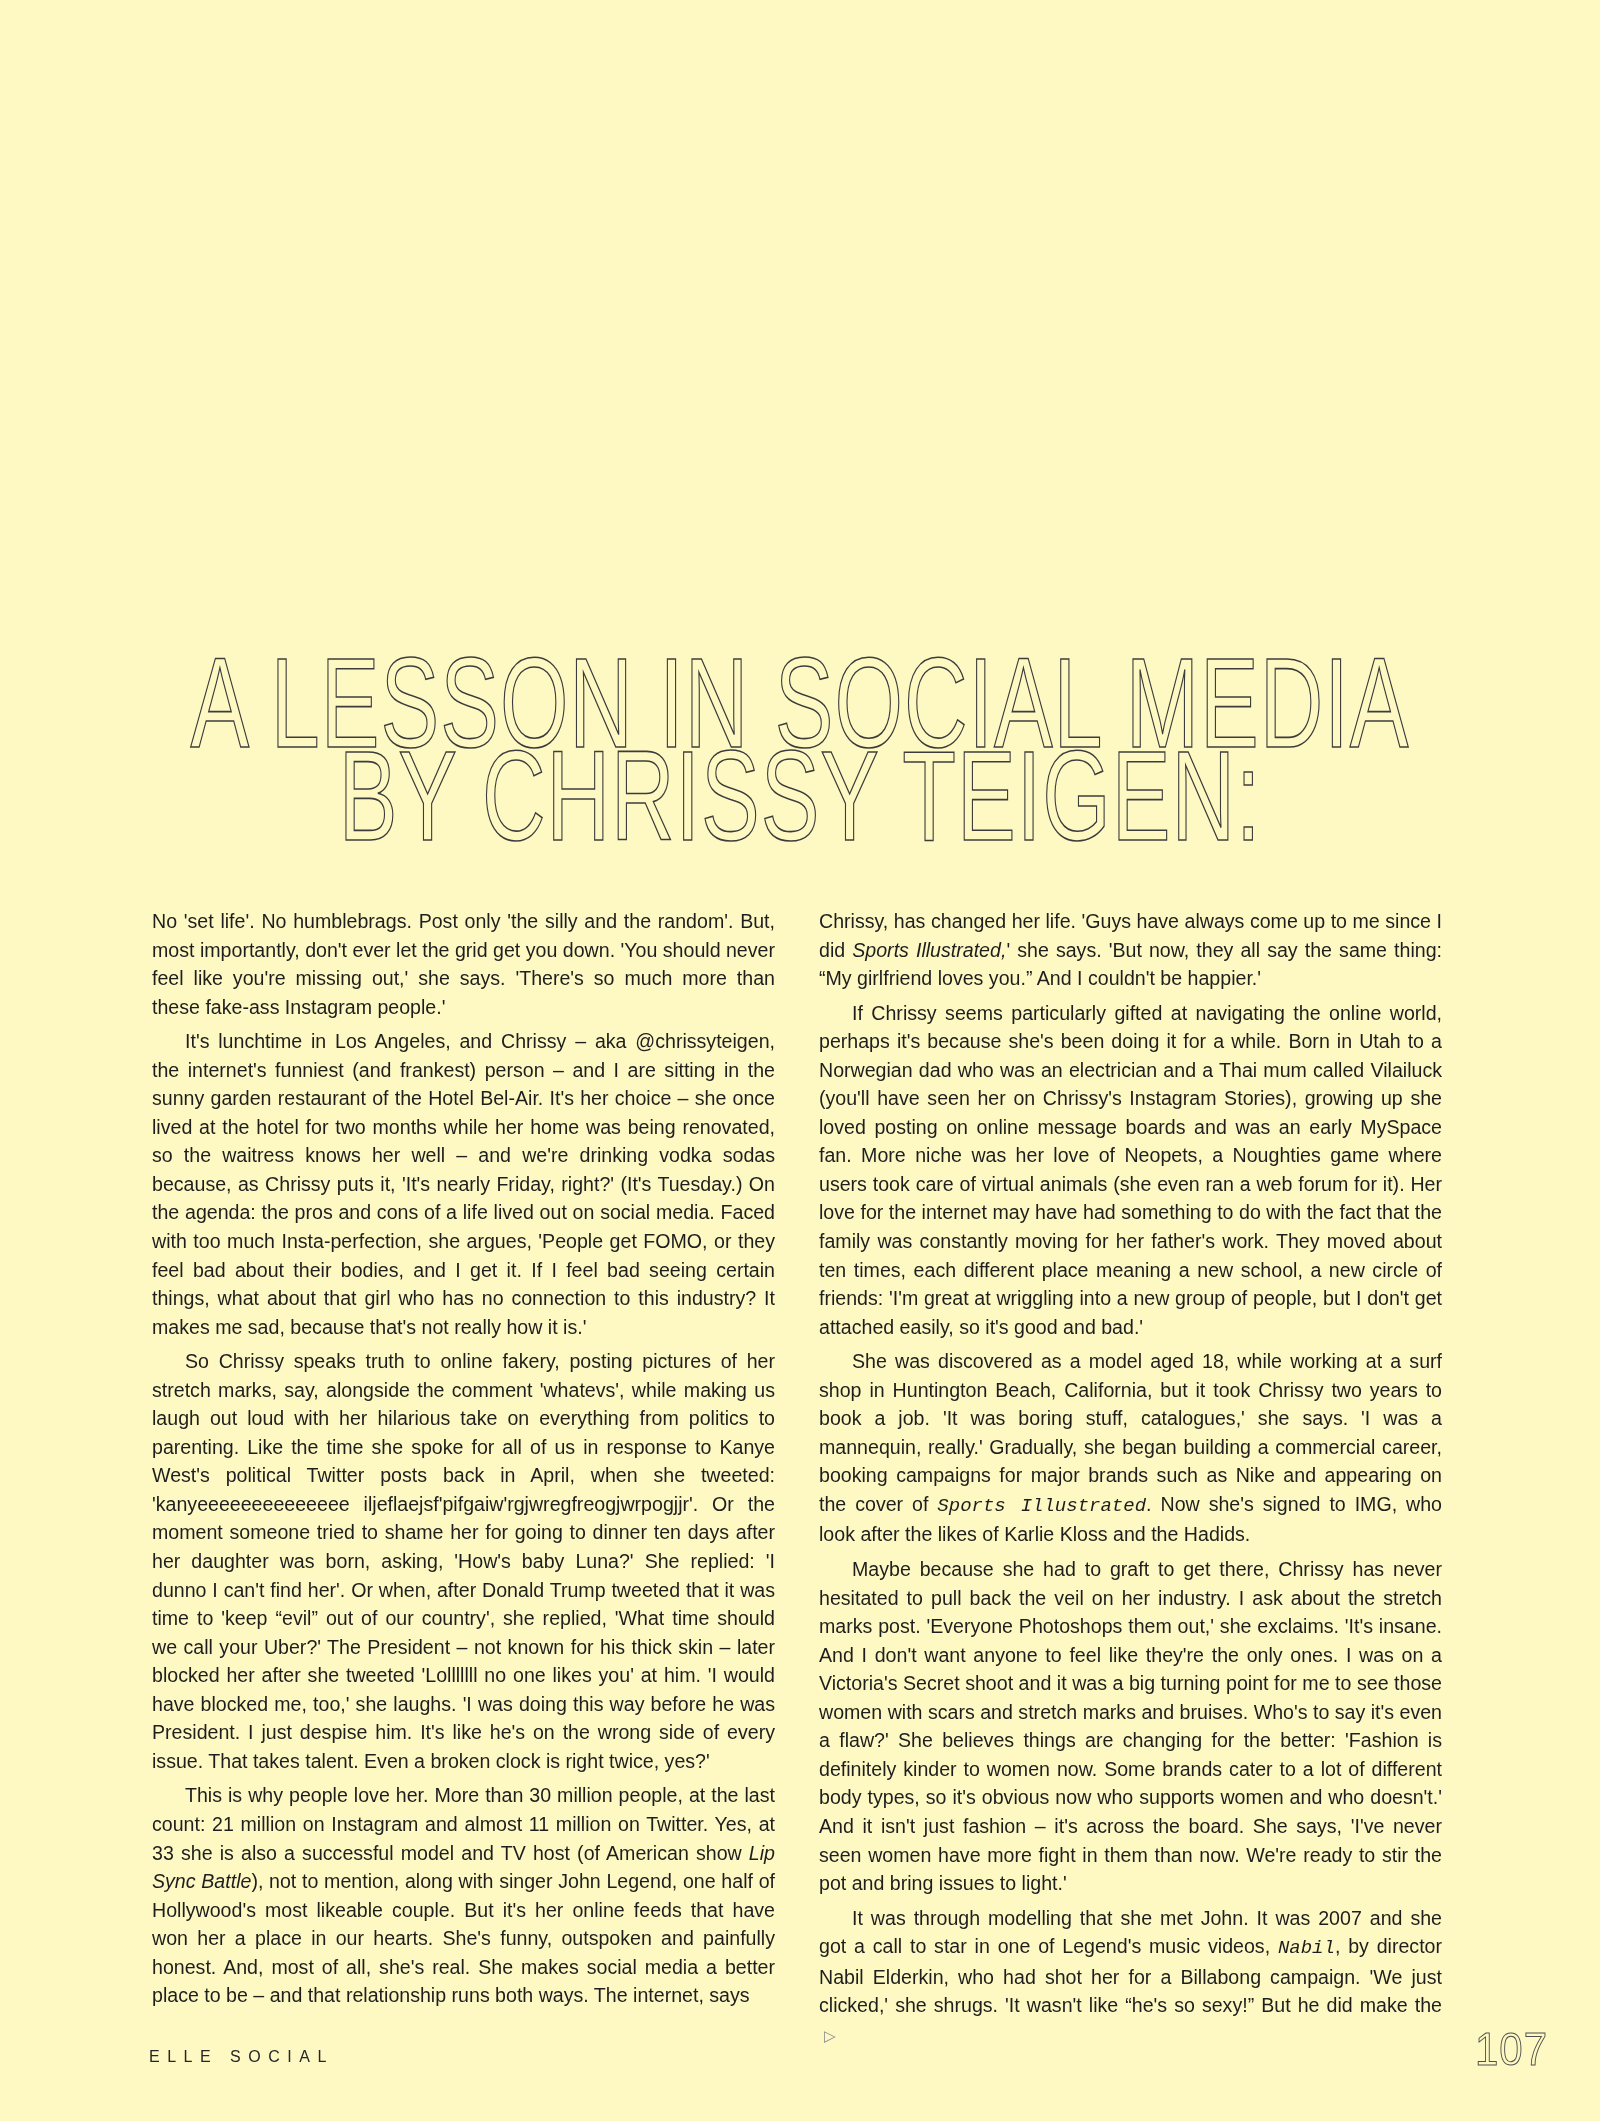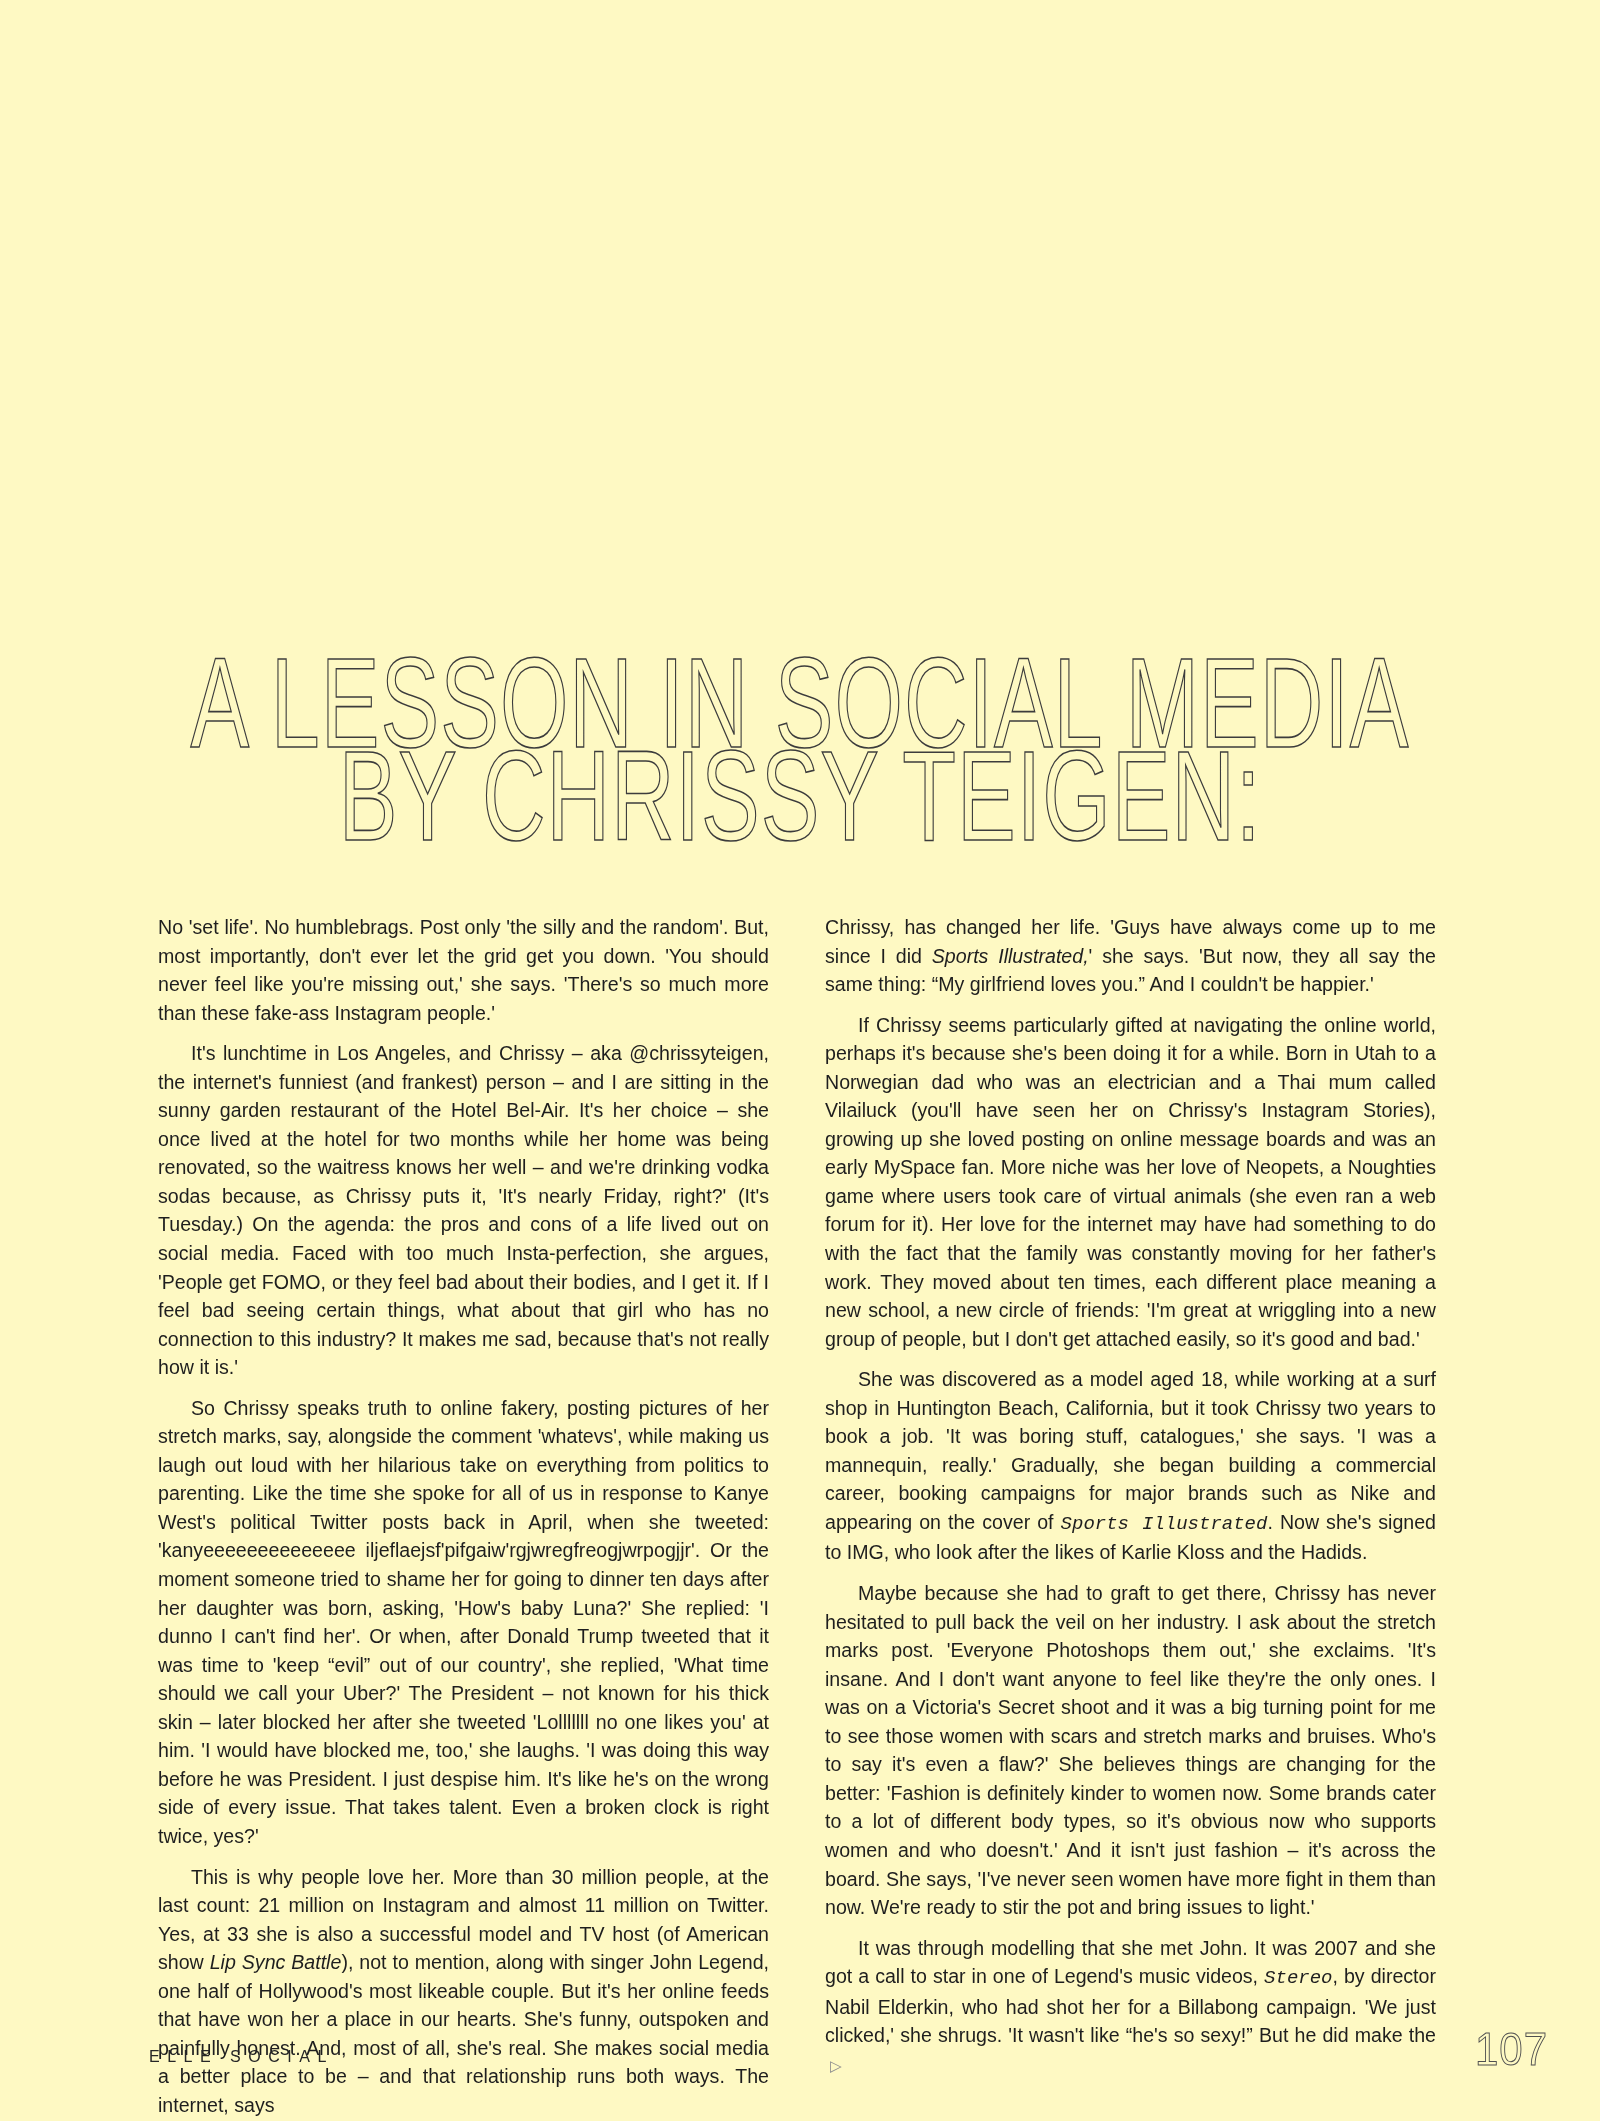--- a/index.html
+++ b/index.html
@@ -32,21 +32,21 @@
   .columns{
     position:absolute;left:146px;top:901px;width:1302px;
     display:flex;gap:32px;
   }
   .col{
     width:635px;flex:0 0 635px;
     font-size:19.6px;line-height:28.55px;
     color:#1e1e1e;
     text-align:justify;
   }
-  .col p{margin:12px;text-align:justify;}
+  .col p{margin:6px;text-align:justify;}
   .col p.indent{text-indent:33px;}
   .it-sans{font-style:italic;}
   .it-serif{font-family:Liberation Mono, monospace;font-style:italic;font-size:0.97em;}
   .marker{
     font-family:"DejaVu Sans",sans-serif;
     color:#8f8f8f;font-size:0.78em;
     padding-left:5px;font-style:normal;
   }
   
   .issue{
@@ -79,21 +79,21 @@
         <p><span>No 'set life'. No humblebrags. Post only 'the silly and the random'. But, most importantly, don't ever let the grid get you down. 'You should never feel like you're missing out,' she says. 'There's so much more than these fake-ass Instagram people.'</span></p>
         <p class="indent"><span>It's lunchtime in Los Angeles, and Chrissy – aka @chrissyteigen, the internet's funniest (and frankest) person – and I are sitting in the sunny garden restaurant of the Hotel Bel-Air. It's her choice – she once lived at the hotel for two months while her home was being renovated, so the waitress knows her well – and we're drinking vodka sodas because, as Chrissy puts it, 'It's nearly Friday, right?' (It's Tuesday.) On the agenda: the pros and cons of a life lived out on social media. Faced with too much Insta-perfection, she argues, 'People get FOMO, or they feel bad about their bodies, and I get it. If I feel bad seeing certain things, what about that girl who has no connection to this industry? It makes me sad, because that's not really how it is.'</span></p>
         <p class="indent"><span>So Chrissy speaks truth to online fakery, posting pictures of her stretch marks, say, alongside the comment 'whatevs', while making us laugh out loud with her hilarious take on everything from politics to parenting. Like the time she spoke for all of us in response to Kanye West's political Twitter posts back in April, when she tweeted: 'kanyeeeeeeeeeeeeee iljeflaejsf'pifgaiw'rgjwregfreogjwrpogjjr'. Or the moment someone tried to shame her for going to dinner ten days after her daughter was born, asking, 'How's baby Luna?' She replied: 'I dunno I can't find her'. Or when, after Donald Trump tweeted that it was time to 'keep “evil” out of our country', she replied, 'What time should we call your Uber?' The President – not known for his thick skin – later blocked her after she tweeted 'Lolllllll no one likes you' at him. 'I would have blocked me, too,' she laughs. 'I was doing this way before he was President. I just despise him. It's like he's on the wrong side of every issue. That takes talent. Even a broken clock is right twice, yes?'</span></p>
         <p class="indent"><span>This is why people love her. More than 30 million people, at the last count: 21 million on Instagram and almost 11 million on Twitter. Yes, at 33 she is also a successful model and TV host (of American show </span><span class="it-sans">Lip Sync Battle</span><span>), not to mention, along with singer John Legend, one half of Hollywood's most likeable couple. But it's her online feeds that have won her a place in our hearts. She's funny, outspoken and painfully honest. And, most of all, she's real. She makes social media a better place to be – and that relationship runs both ways. The internet, says</span></p>
       </div>
     <div class="col">
         <p><span>Chrissy, has changed her life. 'Guys have always come up to me since I did </span><span class="it-sans">Sports Illustrated,</span><span>' she says. 'But now, they all say the same thing: “My girlfriend loves you.” And I couldn't be happier.'</span></p>
         <p class="indent"><span>If Chrissy seems particularly gifted at navigating the online world, perhaps it's because she's been doing it for a while. Born in Utah to a Norwegian dad who was an electrician and a Thai mum called Vilailuck (you'll have seen her on Chrissy's Instagram Stories), growing up she loved posting on online message boards and was an early MySpace fan. More niche was her love of Neopets, a Noughties game where users took care of virtual animals (she even ran a web forum for it). Her love for the internet may have had something to do with the fact that the family was constantly moving for her father's work. They moved about ten times, each different place meaning a new school, a new circle of friends: 'I'm great at wriggling into a new group of people, but I don't get attached easily, so it's good and bad.'</span></p>
         <p class="indent"><span>She was discovered as a model aged 18, while working at a surf shop in Huntington Beach, California, but it took Chrissy two years to book a job. 'It was boring stuff, catalogues,' she says. 'I was a mannequin, really.' Gradually, she began building a commercial career, booking campaigns for major brands such as Nike and appearing on the cover of </span><span class="it-serif">Sports Illustrated</span><span>. Now she's signed to IMG, who look after the likes of Karlie Kloss and the Hadids.</span></p>
         <p class="indent"><span>Maybe because she had to graft to get there, Chrissy has never hesitated to pull back the veil on her industry. I ask about the stretch marks post. 'Everyone Photoshops them out,' she exclaims. 'It's insane. And I don't want anyone to feel like they're the only ones. I was on a Victoria's Secret shoot and it was a big turning point for me to see those women with scars and stretch marks and bruises. Who's to say it's even a flaw?' She believes things are changing for the better: 'Fashion is definitely kinder to women now. Some brands cater to a lot of different body types, so it's obvious now who supports women and who doesn't.' And it isn't just fashion – it's across the board. She says, 'I've never seen women have more fight in them than now. We're ready to stir the pot and bring issues to light.'</span></p>
-        <p class="indent"><span>It was through modelling that she met John. It was 2007 and she got a call to star in one of Legend's music videos, </span><span class="it-serif">Stereo</span><span>, by director Nabil Elderkin, who had shot her for a Billabong campaign. 'We just clicked,' she shrugs. 'It wasn't like “he's so sexy!” But he did make the </span><span class="marker">▷</span></p>
+        <p class="indent"><span>It was through modelling that she met John. It was 2007 and she got a call to star in one of Legend's music videos, </span><span class="it-serif">Nabil</span><span>, by director Nabil Elderkin, who had shot her for a Billabong campaign. 'We just clicked,' she shrugs. 'It wasn't like “he's so sexy!” But he did make the </span><span class="marker">▷</span></p>
       </div>
   </main>
 
   <div class="issue">ELLE SOCIAL</div>
 
   <div class="pagenum">107</div>
 
 </div>
 
 </body></html>

